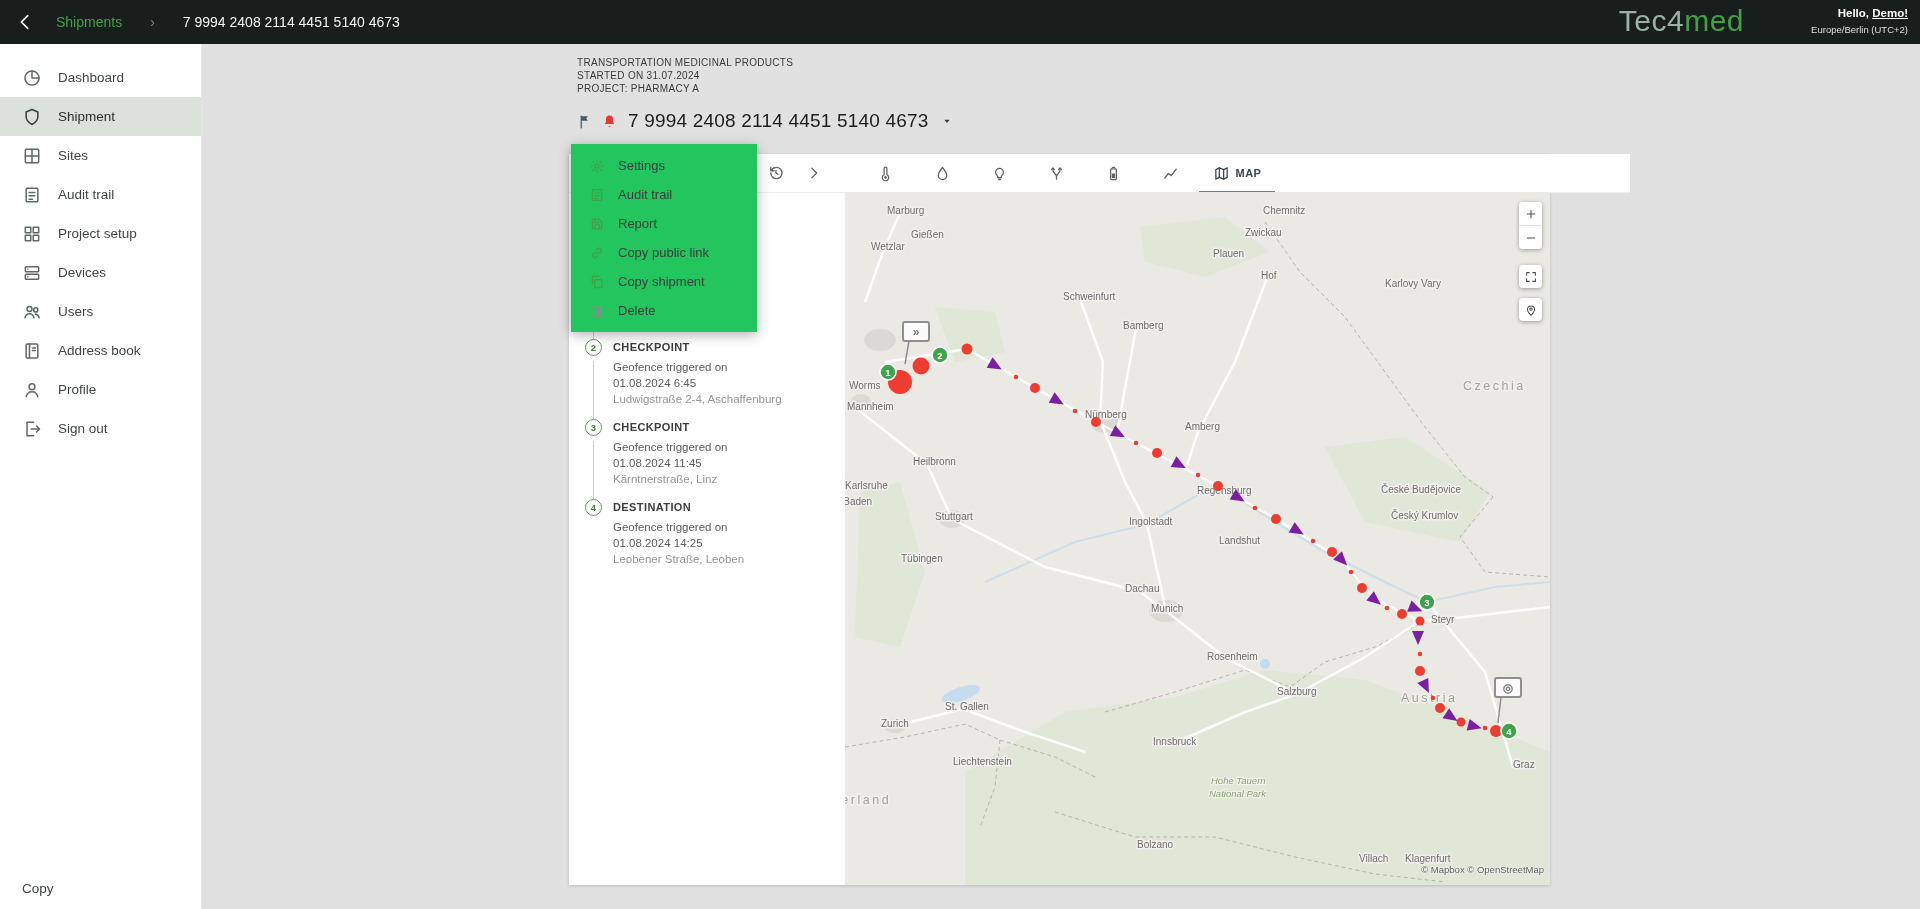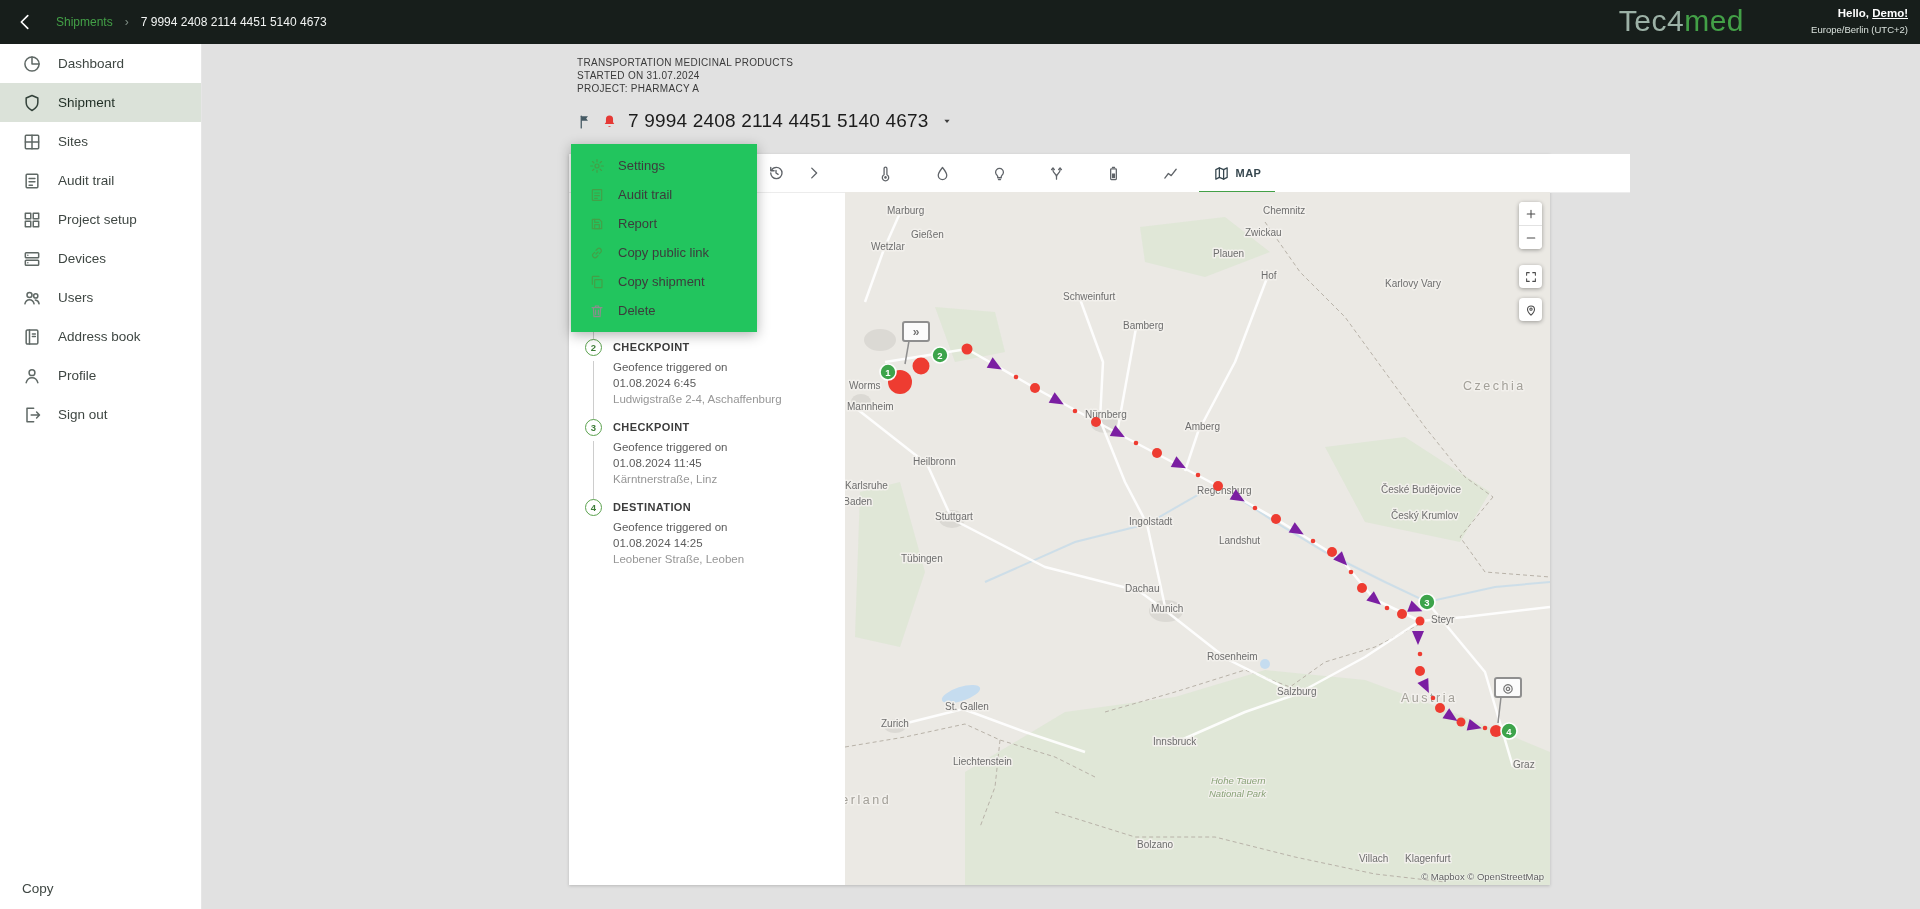--- a/index.html
+++ b/index.html
@@ -9,35 +9,35 @@
     -webkit-font-smoothing:antialiased;
   }
   .ibx{display:inline-flex;align-items:center;justify-content:center;flex:none}
   .ibx svg{width:100%;height:100%}
   svg.ic{fill:none;stroke:currentColor;stroke-width:1.8;stroke-linecap:round;stroke-linejoin:round;display:block}
 
   
   .topbar{position:absolute;left:0;top:0;width:1920px;height:44px;background:#171e1b;display:flex;align-items:center;z-index:80}
   .tb-back{margin-left:12px;width:26px;height:26px;color:#fff;display:flex;align-items:center;justify-content:center;cursor:pointer}
   .tb-back .ibx{width:22px;height:22px}
-  .crumbs{display:flex;align-items:flex-end;gap:12px;margin-left:18px;font-size:12px}
+  .crumbs{display:flex;align-items:flex-end;gap:28px;margin-left:18px;font-size:14px}
   .crumb-link{color:var(--accent);cursor:pointer;text-decoration:none}
   .crumb-sep{color:#7d8c83}
   .crumb-cur{color:#f2f4f3}
   .tb-logo{position:absolute;right:176px;top:4px;font-size:30px;font-weight:500;letter-spacing:.5px}
   .tb-logo .p1{color:#9cb1a6}
   .tb-logo .p2{color:var(--accent)}
   .tb-user{position:absolute;right:12px;top:6px;text-align:right;color:#fff;line-height:15px}
   .tb-hello{font-size:11.5px;font-weight:700}
   .tb-hello .u{text-decoration:underline;cursor:pointer}
   .tb-tz{font-size:9.5px;color:#d9e1dc;margin-top:1px}
 
   
   .sidebar{position:absolute;left:0;top:44px;bottom:0;width:201px;background:#fff;border-right:1px solid #e6e6e6;z-index:40}
-  #sidebar-items{}
+  #sidebar-items{padding-top:14px}
   .sb-item{height:39px;display:flex;align-items:center;padding-left:22px;gap:16px;cursor:pointer;color:#4a534e}
   .sb-item .ibx{width:20px;height:20px;color:#5f6865}
   .sb-label{font-size:13.5px;color:#3f4743}
   .sb-item.active{background:#dbe2d9}
   .sb-item.active .sb-label{color:#1f2d24;font-weight:400}
   .sb-item.active .ibx{color:#33423a}
   .sb-help{position:absolute;bottom:0;left:0;right:0;height:42px;display:flex;align-items:center;padding-left:22px;font-size:13.5px;color:#3f4743;cursor:pointer;background:#fff}
 
   
   .page-meta{position:absolute;left:577px;top:56px;z-index:10}
@@ -70,21 +70,21 @@
   .map-col{position:absolute;left:276px;top:0;width:785px;height:731px}
   #map-tabs{display:flex;align-items:center;height:38px;padding-left:12px;border-bottom:1px solid #ececec;background:#fff}
   .mtab{width:57px;height:38px;display:flex;align-items:center;justify-content:center;color:#5f6368;cursor:pointer}
   .mtab .ibx{width:17px;height:17px}
   .mtab.active{width:76px;gap:6px;color:#37474f;border-bottom:3px solid var(--accent);height:35px;margin-top:3px;font-weight:700}
   .mtab-label{font-size:11px;letter-spacing:.5px}
   .map-wrap{position:absolute;left:0;top:38px;width:705px;height:693px;overflow:hidden;background:#84cc16;cursor:grab}
   .ml-city{font-family:"Liberation Sans",sans-serif;font-size:10px;fill:#6e6e6e;paint-order:stroke;stroke:#f2f0ec;stroke-width:3px;stroke-linejoin:round}
   .ml-country{font-family:"Liberation Sans",sans-serif;font-size:12.5px;letter-spacing:2.5px;fill:#a3a099;paint-order:stroke;stroke:#f2f0ec;stroke-width:3px;stroke-linejoin:round}
   .ml-park{font-family:"Liberation Sans",sans-serif;font-size:9.5px;font-style:italic;fill:#8aa378;paint-order:stroke;stroke:#f2f0ec;stroke-width:2.5px;stroke-linejoin:round}
-  .map-attrib{position:absolute;right:6px;bottom:3px;font-size:9.5px;color:#5c5c5c;text-shadow:0 0 2px #fff,0 0 2px #fff;cursor:pointer}
+  .map-attrib{position:absolute;right:6px;bottom:10px;font-size:9.5px;color:#5c5c5c;text-shadow:0 0 2px #fff,0 0 2px #fff;cursor:pointer}
   .map-ctrls{position:absolute;top:10px;right:8px;display:flex;flex-direction:column;align-items:center}
   .zoom-group{width:23px;background:#fff;border-radius:4px;box-shadow:0 1px 4px rgba(0,0,0,.35);overflow:hidden}
   .map-btn{width:23px;height:23px;display:flex;align-items:center;justify-content:center;color:#4a4a4a;cursor:pointer;background:#fff}
   .map-btn .ibx{width:14px;height:14px}
   .zoom-group .map-btn:first-child{border-bottom:1px solid #e2e2e2}
   .map-btn.solo{border-radius:4px;box-shadow:0 1px 4px rgba(0,0,0,.35)}
   .mt-12{margin-top:16px}.mt-10{margin-top:10px}
 
   
   .ctx-menu{position:absolute;left:571px;top:144px;width:178px;background:#22c55e;border-radius:0;padding:7px 4px;box-shadow:0 3px 12px rgba(0,0,0,.3);z-index:60}

